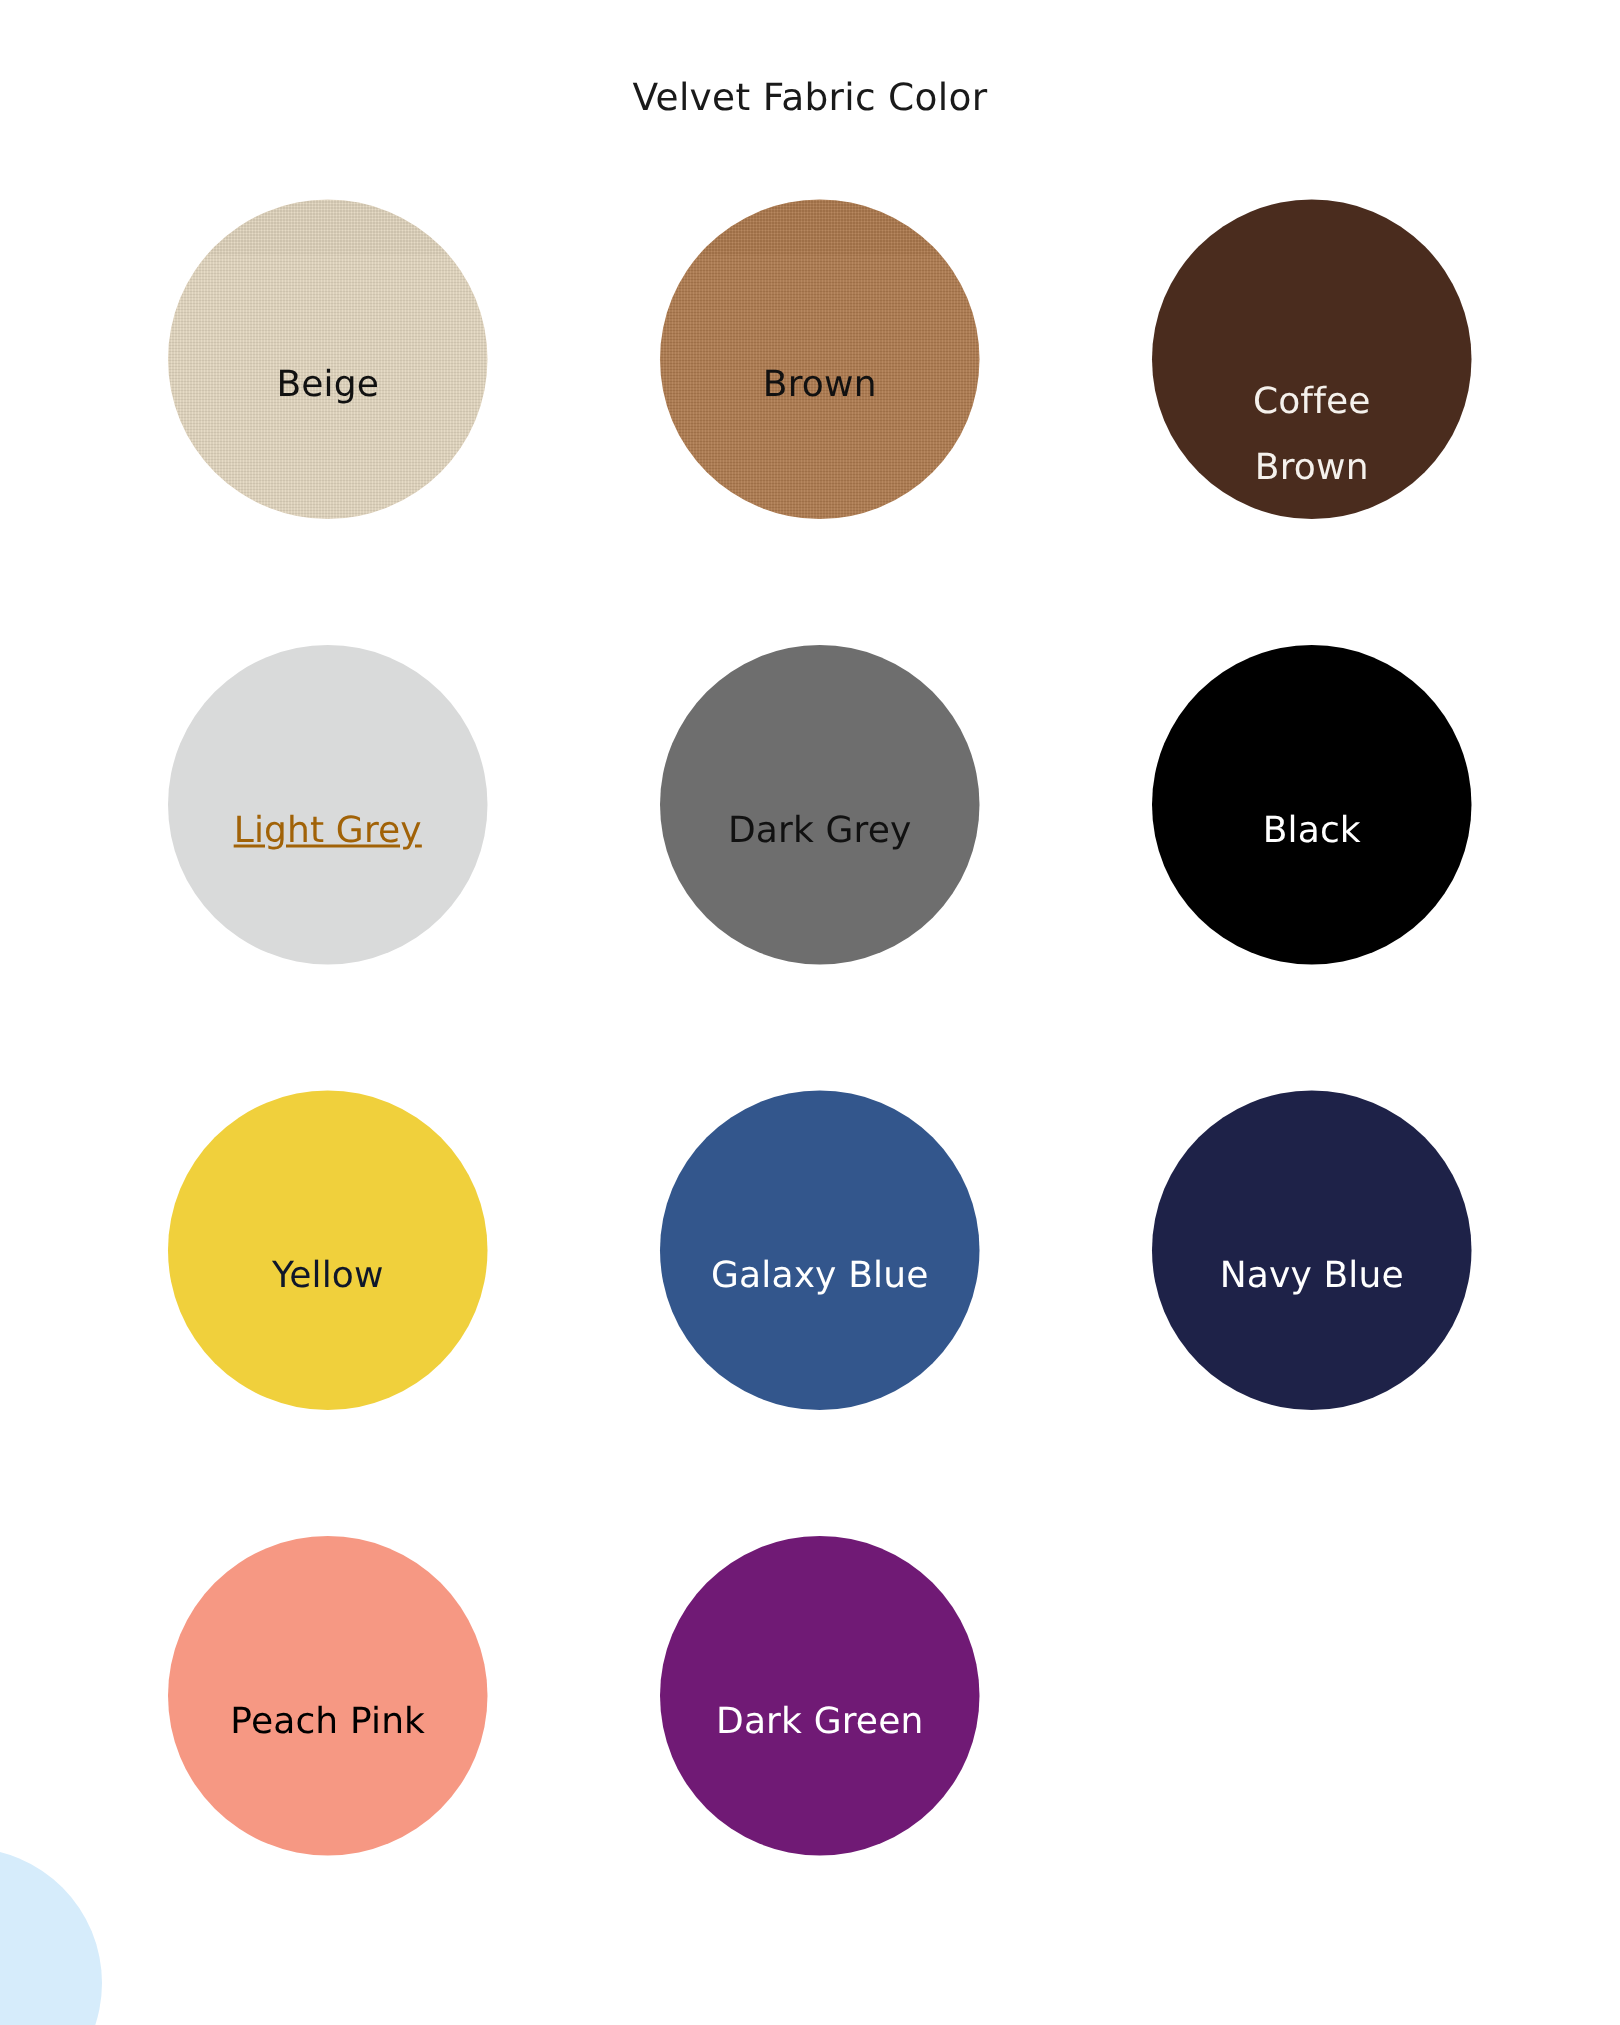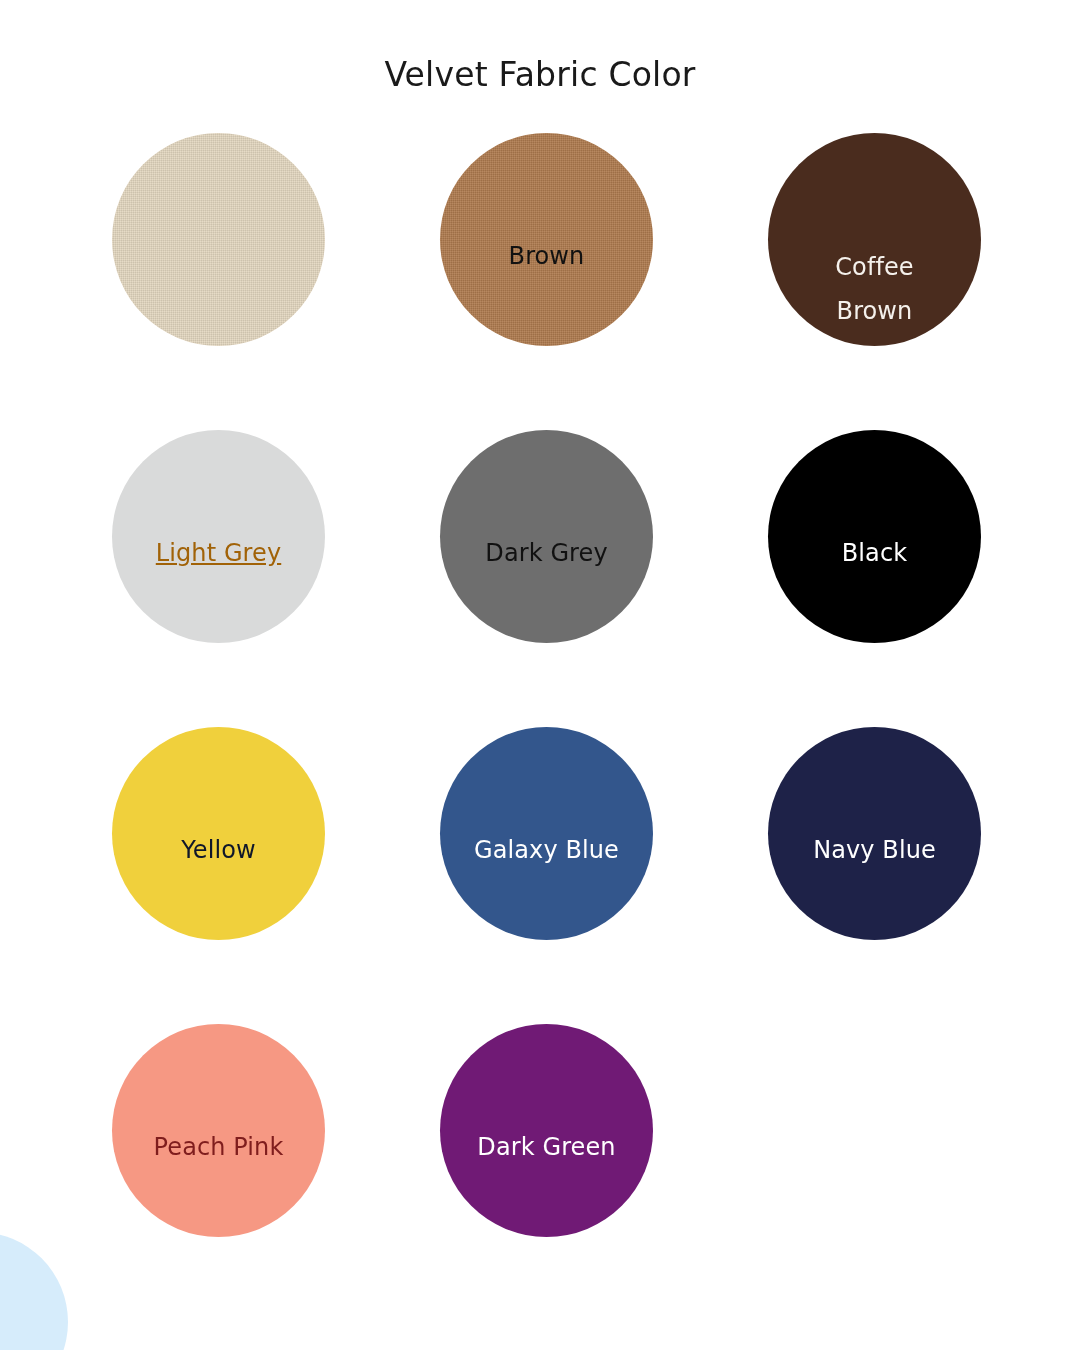--- a/index.html
+++ b/index.html
@@ -29,21 +29,21 @@
     pointer-events: none;
   }
 
   .page-title {
     position: absolute;
     top: 0;
     left: 0;
     width: 1080px;
     text-align: center;
     padding-top: 33px;
-    font-size: 33px;
+    font-size: 25px;
     font-weight: 400;
     letter-spacing: 0.2px;
     color: #1a1a1a;
     font-family: "DejaVu Sans", "Liberation Sans", sans-serif;
   }
 
   .swatch-grid {
     position: absolute;
     top: 133px;
     left: 112px;
@@ -100,20 +100,23 @@
 </head>
 <body style="background: rgb(255, 255, 255);">
 
 <div class="corner-blob" style="background: rgb(214, 236, 251);"></div>
 
 <h1 class="page-title" style="color: rgb(26, 26, 26);">Velvet Fabric Color</h1>
 
 <div class="swatch-grid">
     <div class="swatch textured" style="background: rgb(228, 215, 192);">
       <span class="texture"></span>
+      <span class="swatch-label" style="color: rgb(17, 17, 17);">
+        <span class="line">Beige</span>
+      </span>
     </div>
     <div class="swatch textured" style="background: rgb(176, 124, 79);">
       <span class="texture"></span>
       <span class="swatch-label" style="color: rgb(17, 17, 17);">
         <span class="line">Brown</span>
       </span>
     </div>
     <div class="swatch" style="background: rgb(74, 44, 30);">
       <span class="texture"></span>
       <span class="swatch-label two-line" style="color: rgb(245, 241, 236); margin-top: 33px;">
@@ -152,21 +155,21 @@
       </span>
     </div>
     <div class="swatch" style="background: rgb(30, 34, 72);">
       <span class="texture"></span>
       <span class="swatch-label" style="color: rgb(255, 255, 255);">
         <span class="line">Navy Blue</span>
       </span>
     </div>
     <div class="swatch" style="background: rgb(246, 152, 131);">
       <span class="texture"></span>
-      <span class="swatch-label" style="color: #7f1d1d; text-align: center;">
+      <span class="swatch-label" style="color: #000000; text-align: center;">
         <span class="line">Peach Pink</span>
       </span>
     </div>
     <div class="swatch" style="background: #701a75;">
       <span class="texture"></span>
       <span class="swatch-label" style="color: rgb(255, 255, 255);">
         <span class="line">Dark Green</span>
       </span>
     </div>
   </div>

